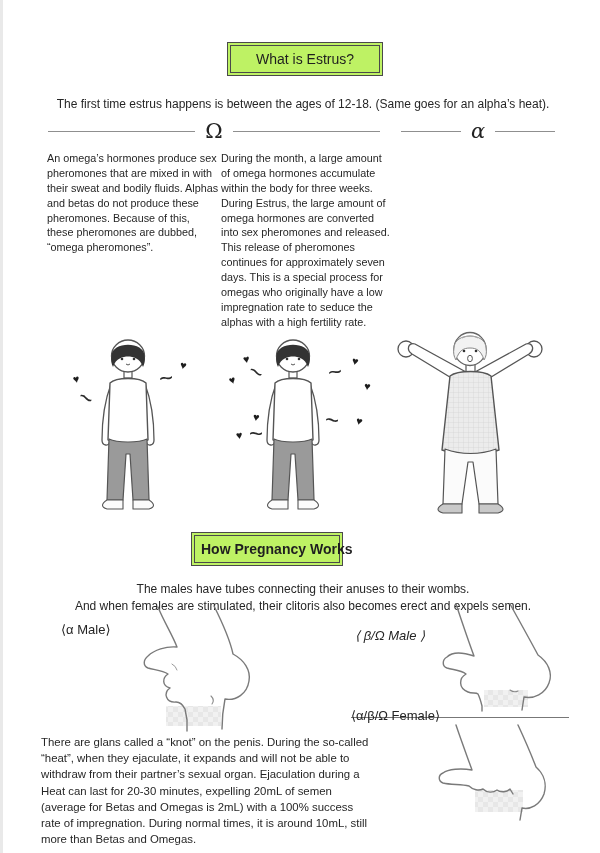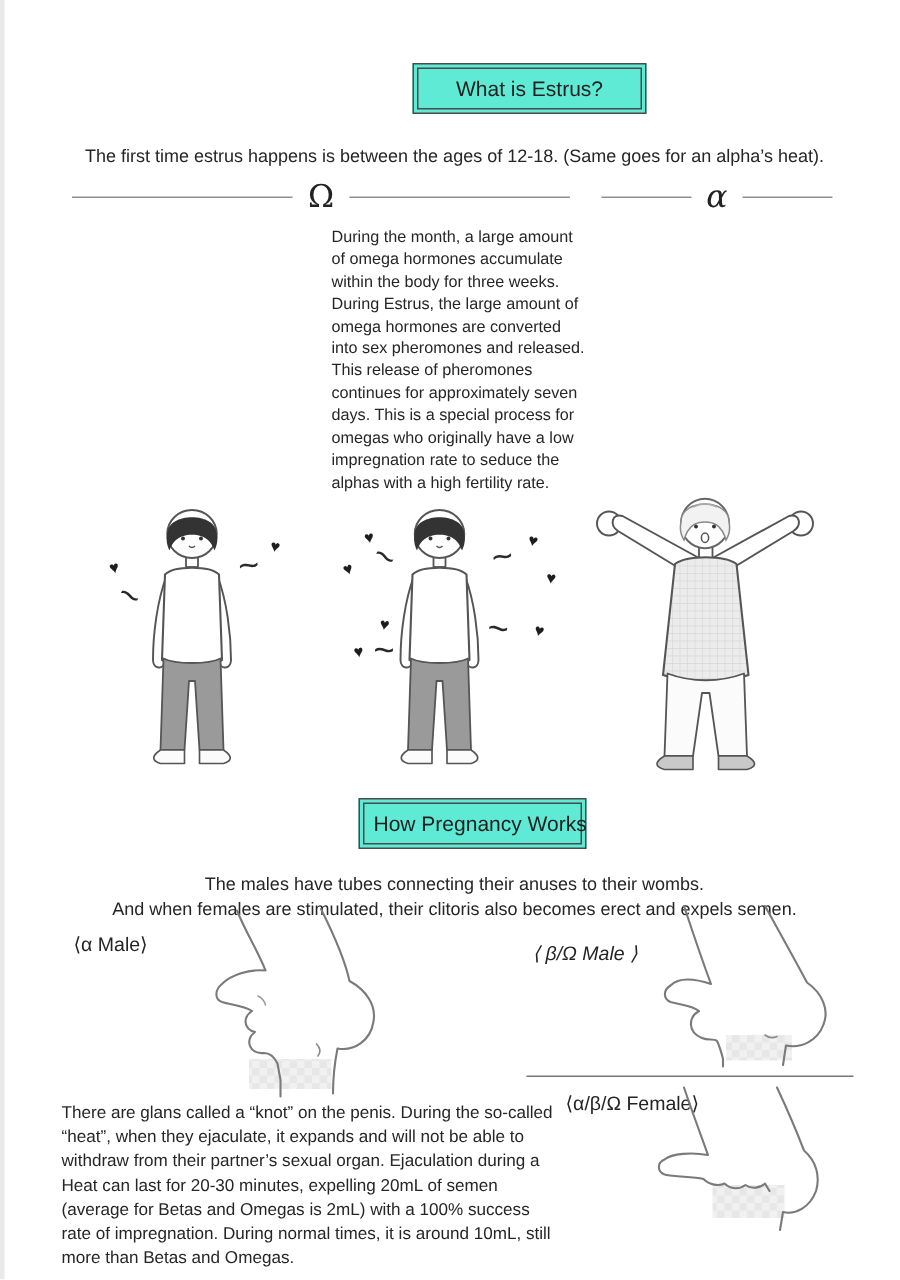--- a/index.html
+++ b/index.html
@@ -3,21 +3,21 @@
 <meta charset="utf-8">
 <style>
   html,body{margin:0;padding:0;}
   body{
     width:600px;height:853px;position:relative;overflow:hidden;
     background:#ffffff;color:#2b2b2b;
     font-family:"Liberation Sans",sans-serif;
     -webkit-font-smoothing:antialiased;
   }
   .page{position:absolute;inset:0;border-left:3px solid #e9e9e9;}
-  .title-box{position:absolute;border:1px solid #4a4a4a;padding:2px;background:#5eead4;margin-left:48px;}
+  .title-box{position:absolute;border:1px solid #4a4a4a;padding:2px;background:#bef264;}
   .title-inner{border:1px solid #4a4a4a;padding:5px 6px;font-size:14px;text-align:center;white-space:nowrap;color:#1f1f1f;}
   .intro{position:absolute;left:0;width:600px;text-align:center;font-size:12px;color:#262626;}
   .rule-row{position:absolute;display:flex;align-items:center;gap:8px;}
   .rule{flex:1;border-top:1px solid #8f8f8f;height:0;}
   .sym{font-family:"DejaVu Serif",serif;font-size:21px;color:#222;line-height:1;padding:0 2px;}
   .sym.it{font-style:italic;}
   .col{position:absolute;font-size:10.8px;line-height:1.38;color:#262626;text-align:left;}
   .fig{position:absolute;}
   .heart{position:absolute;font-size:11px;color:#1d1d1d;line-height:1;}
   .squig{position:absolute;font-size:24px;color:#2a2a2a;line-height:.5;transform-origin:center;}
@@ -69,20 +69,21 @@
     <div class="rule"></div>
     <div class="sym">Ω</div>
     <div class="rule"></div>
   </div>
   <div class="rule-row" style="left:398px;top:121px;width:154px;">
     <div class="rule"></div>
     <div class="sym it">α</div>
     <div class="rule"></div>
   </div>
 
+  <div class="col" style="left:44px;top:151px;width:172px;">An omega’s hormones produce sex pheromones that are mixed in with their sweat and bodily fluids. Alphas and betas do not produce these pheromones. Because of this, these pheromones are dubbed, “omega pheromones”.</div>
   <div class="col" style="left:218px;top:151px;width:172px;">During the month, a large amount of omega hormones accumulate within the body for three weeks. During Estrus, the large amount of omega hormones are converted into sex pheromones and released. This release of pheromones continues for approximately seven days. This is a special process for omegas who originally have a low impregnation rate to seduce the alphas with a high fertility rate.</div>
 
   <svg class="fig" style="left:80px;top:330px;" width="90" height="185" viewBox="0 0 90 185">
       <use href="#person-standing"></use>
     </svg>
   <span class="heart" style="left:70px;top:374px;transform:rotate(-12deg);">♥</span>
   <span class="squig" style="left:76px;top:392px;transform:rotate(28deg);">~</span>
   <span class="heart" style="left:177px;top:360px;transform:rotate(10deg);">♥</span>
   <span class="squig" style="left:156px;top:372px;transform:rotate(-8deg);">~</span>
 
@@ -112,48 +113,48 @@
     <path d="M55,182 Q45,188 55,191 L74,191 L74,182 Z" fill="#c9c9c9" stroke="#555" stroke-width="1.1" stroke-linejoin="round"></path>
     <path d="M110,182 Q120,188 110,191 L91,191 L91,182 Z" fill="#c9c9c9" stroke="#555" stroke-width="1.1" stroke-linejoin="round"></path>
     <ellipse cx="82" cy="27" rx="16" ry="16.5" fill="#fff" stroke="#666" stroke-width="1.3"></ellipse>
     <path d="M66,26 C66,10 98,10 98,26 C99,31 98,35 96,38 C93,28 88,26 82,26 C76,26 71,28 68,38 C66,35 65,31 66,26 Z" fill="#f2f2f2" stroke="#888" stroke-width="1"></path>
     <path d="M74,16 Q82,12 90,16" fill="none" stroke="#aaa" stroke-width="1"></path>
     <circle cx="76" cy="29" r="1.3" fill="#333"></circle>
     <circle cx="88" cy="29" r="1.3" fill="#333"></circle>
     <ellipse cx="82" cy="36.5" rx="2.4" ry="3.2" fill="#fff" stroke="#555" stroke-width="1"></ellipse>
   </svg>
 
-  <div class="title-box" style="left:188px;top:532px;width:146px;">
+  <div class="title-box" style="left:188px;top:532px;width:146px;font-weight:bold;">
     <div class="title-inner">How Pregnancy Works</div>
   </div>
 
   <div class="i2" style="top:582px;">The males have tubes connecting their anuses to their wombs.</div>
   <div class="i2" style="top:599px;">And when females are stimulated, their clitoris also becomes erect and expels semen.</div>
 
-  <div class="lbl" style="left:46px;top:622px;">⟨α Male⟩</div>
+  <div class="lbl" style="left:58px;top:622px;">⟨α Male⟩</div>
 
   <svg class="fig" style="left:125px;top:602px;" width="150" height="135" viewBox="0 0 150 135">
     <rect x="38" y="104" width="55" height="20" fill="url(#mosaic)" opacity="0.85"></rect>
     <path d="M30,5 C36,20 44,32 49,45 C38,44 26,48 20,54 C15,58 15,64 20,66 C26,68 34,68 40,72 C34,76 34,84 42,86 C35,91 38,101 48,100 C52,100 55,103 57,107 L59,118 L59,129" fill="none" stroke="#7a7a7a" stroke-width="1.4" stroke-linecap="round" stroke-linejoin="round"></path>
     <path d="M86,4 C95,22 102,38 105,52 C116,58 123,68 121,79 C119,92 108,99 97,97 C95,107 94,116 94,127" fill="none" stroke="#7a7a7a" stroke-width="1.4" stroke-linecap="round" stroke-linejoin="round"></path>
     <path d="M83,94 q4,4 1,8" fill="none" stroke="#8a8a8a" stroke-width="1.1" stroke-linecap="round"></path>
     <path d="M44,62 q4,2 5,6" fill="none" stroke="#9a9a9a" stroke-width="1" stroke-linecap="round"></path>
   </svg>
 
   <div class="lbl" style="left:352px;top:628px;font-style:italic;">⟨ β/Ω Male ⟩</div>
 
   <svg class="fig" style="left:395px;top:600px;" width="175" height="114" viewBox="0 0 175 114">
     <rect x="86" y="90" width="44" height="17" fill="url(#mosaic)" opacity="0.85"></rect>
     <path d="M58,4 C64,22 70,40 76,56 C64,52 54,52 49,57 C44,60 44,66 49,68 C56,70 63,70 68,74 C61,78 60,88 70,92 C74,94 78,92 80,94 C82,98 83,102 84,106 L84,111" fill="none" stroke="#7a7a7a" stroke-width="1.4" stroke-linecap="round" stroke-linejoin="round"></path>
     <path d="M112,4 C122,22 132,40 140,55 C150,62 155,73 151,83 C147,94 136,99 126,97 L124,110" fill="none" stroke="#7a7a7a" stroke-width="1.4" stroke-linecap="round" stroke-linejoin="round"></path>
     <path d="M112,90 q4,3 8,1" fill="none" stroke="#8a8a8a" stroke-width="1.1" stroke-linecap="round"></path>
   </svg>
 
   <div class="hline" style="left:348px;top:717px;width:218px;"></div>
-  <div class="lbl" style="left:348px;top:728px;margin-left:26px;">⟨α/β/Ω Female⟩</div>
+  <div class="lbl" style="left:348px;top:708px;">⟨α/β/Ω Female⟩</div>
 
   <svg class="fig" style="left:400px;top:722px;" width="170" height="131" viewBox="0 0 170 131">
     <rect x="72" y="68" width="48" height="22" fill="url(#mosaic)" opacity="0.85"></rect>
     <path d="M53,3 C58,18 64,34 69,48 C58,46 45,47 40,51 C35,53 35,59 40,61 C48,63 58,62 66,64 C70,68 76,69 80,67 C84,71 90,71 94,68 C98,71 104,70 107,67 L110,72" fill="none" stroke="#7a7a7a" stroke-width="1.4" stroke-linecap="round" stroke-linejoin="round"></path>
     <path d="M115,3 C122,18 128,32 133,45 C141,52 144,62 141,72 C137,83 127,88 119,86 L117,98" fill="none" stroke="#7a7a7a" stroke-width="1.4" stroke-linecap="round" stroke-linejoin="round"></path>
   </svg>
 
   <div class="para" style="left:38px;top:734px;width:332px;">There are glans called a “knot” on the penis. During the so-called “heat”, when they ejaculate, it expands and will not be able to withdraw from their partner’s sexual organ. Ejaculation during a Heat can last for 20-30 minutes, expelling 20mL of semen (average for Betas and Omegas is 2mL) with a 100% success rate of impregnation. During normal times, it is around 10mL, still more than Betas and Omegas.</div>
 
 </div>

